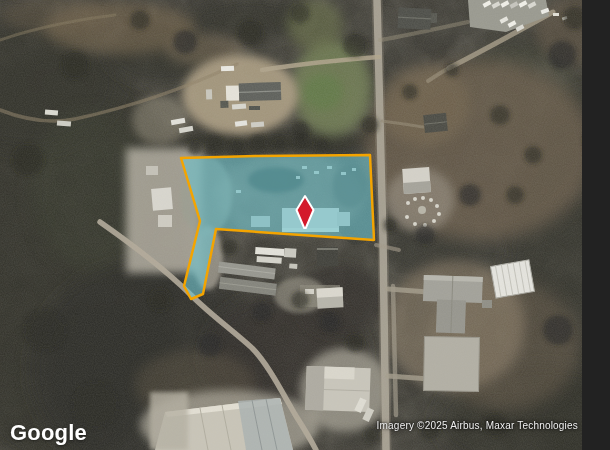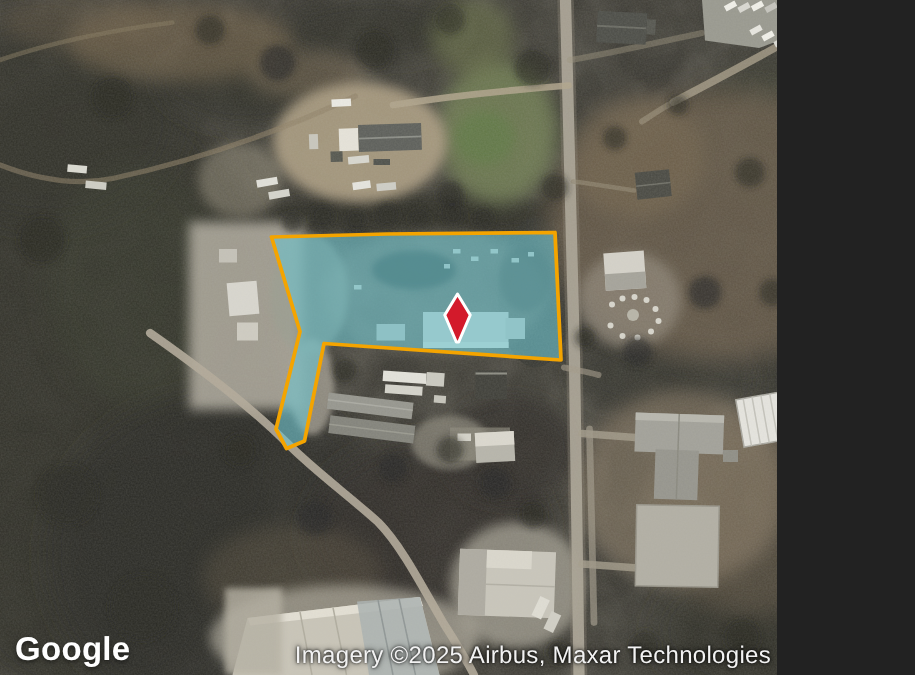--- a/index.html
+++ b/index.html
@@ -1,29 +1,29 @@
 <!DOCTYPE html>
 <html><head>
 <meta charset="utf-8">
 <style>
   html,body{margin:0;padding:0;background:#222;}
   .stage{
-    position:relative;width:518px;height:450px;overflow:hidden;
+    position:relative;width:582px;height:450px;overflow:hidden;
     font-family:"Liberation Sans",sans-serif;background:#0c4a6e;
     user-select:none;
   }
   .stage svg{display:block;}
   .google-logo{
     position:absolute;left:10px;bottom:4px;color:#ffffff;
     font-size:22px;font-weight:600;letter-spacing:.2px;
     text-shadow:0 1px 3px rgba(0,0,0,.5);
   }
   .attribution{
-    position:absolute;right:4px;bottom:3px;color:#f2f2f2;
-    font-size:16px;letter-spacing:.2px;
+    position:absolute;right:4px;bottom:19px;color:#f2f2f2;
+    font-size:10px;letter-spacing:.2px;
     text-shadow:0 0 2px rgba(0,0,0,.95),0 0 4px rgba(0,0,0,.8);
     text-align:center;
   }
 </style>
 </head>
 <body>
 
 <div class="stage">
 <svg width="610" height="450" viewBox="0 0 610 450">
   <defs>

